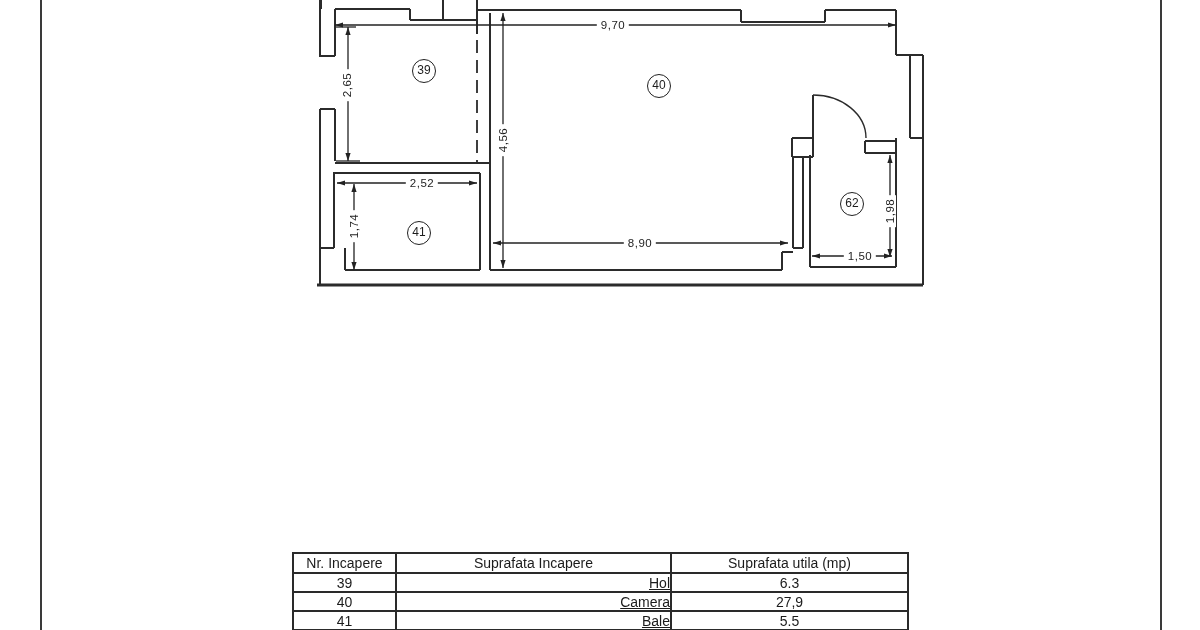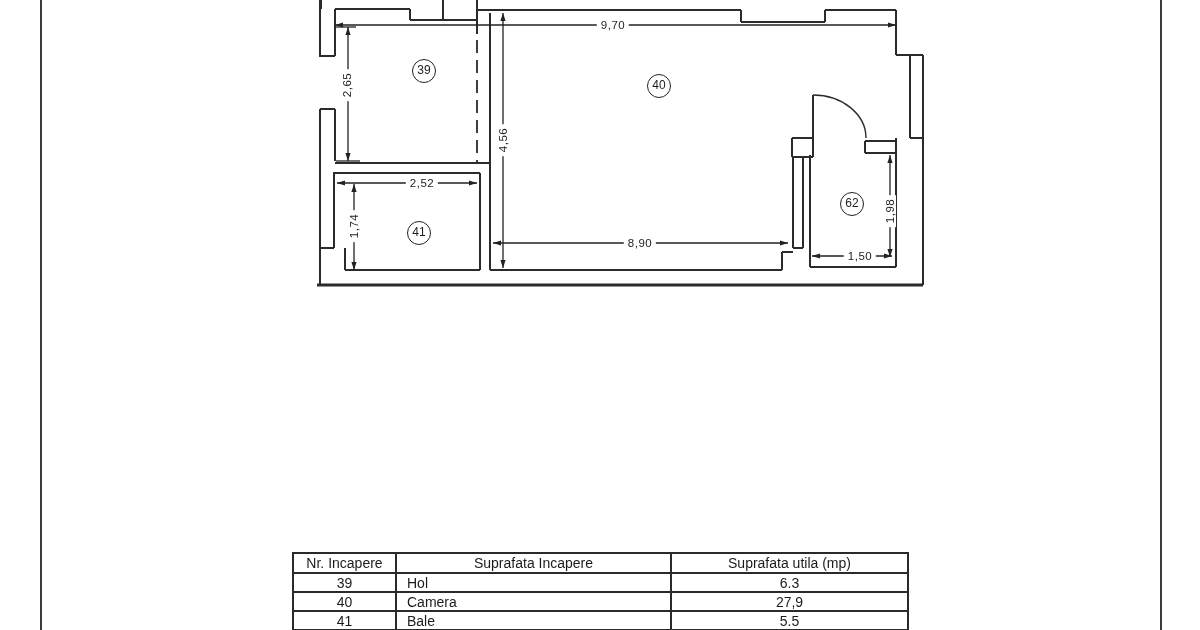--- a/index.html
+++ b/index.html
@@ -25,21 +25,21 @@
   #area-table { position:absolute; left:292px; top:552px; width:615px;
                 border-collapse:collapse; table-layout:fixed;
                 font-size:14px; color:#1b1b1b; }
   #area-table td, #area-table th { border:2px solid #2a2a2a; font-weight:normal;
                 height:19px; padding:0; overflow:hidden; white-space:nowrap; }
   #area-table th { height:20px; text-align:center; }
   #area-table col.c1 { width:103px; }
   #area-table col.c2 { width:275px; }
   #area-table col.c3 { width:237px; }
   .cell-center { text-align:center; }
-  .cell-left { text-align:left; padding-left:10px !important; }
+  .cell-left { text-align:right; padding-left:10px !important;text-decoration:underline; }
 </style>
 </head>
 <body>
 
 <div id="stage">
 
   <div id="border-left" class="page-border"></div>
   <div id="border-right" class="page-border"></div>
 
   <svg id="plan-svg" viewBox="0 0 1200 630" xmlns="http://www.w3.org/2000/svg">

